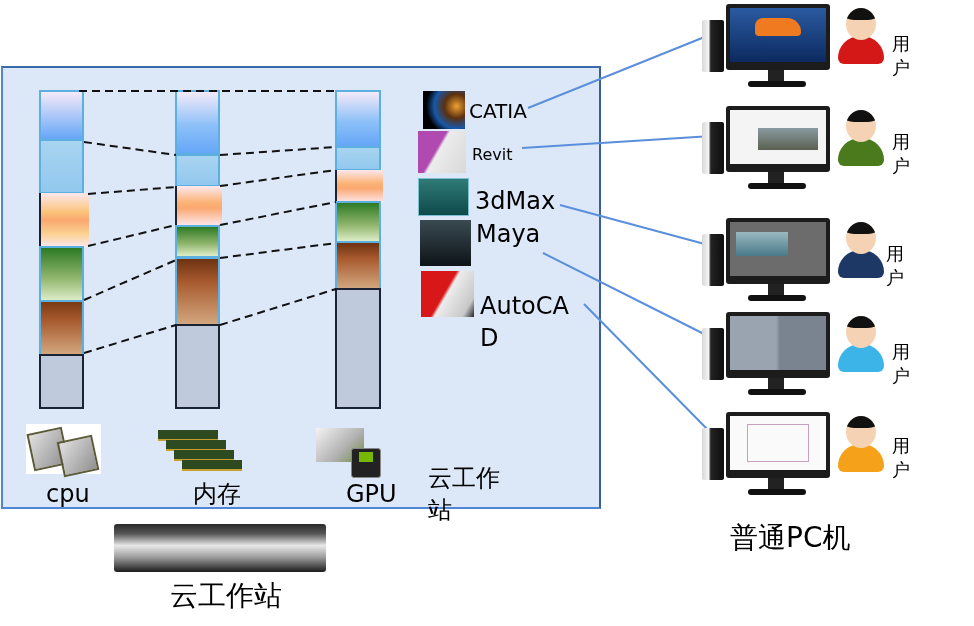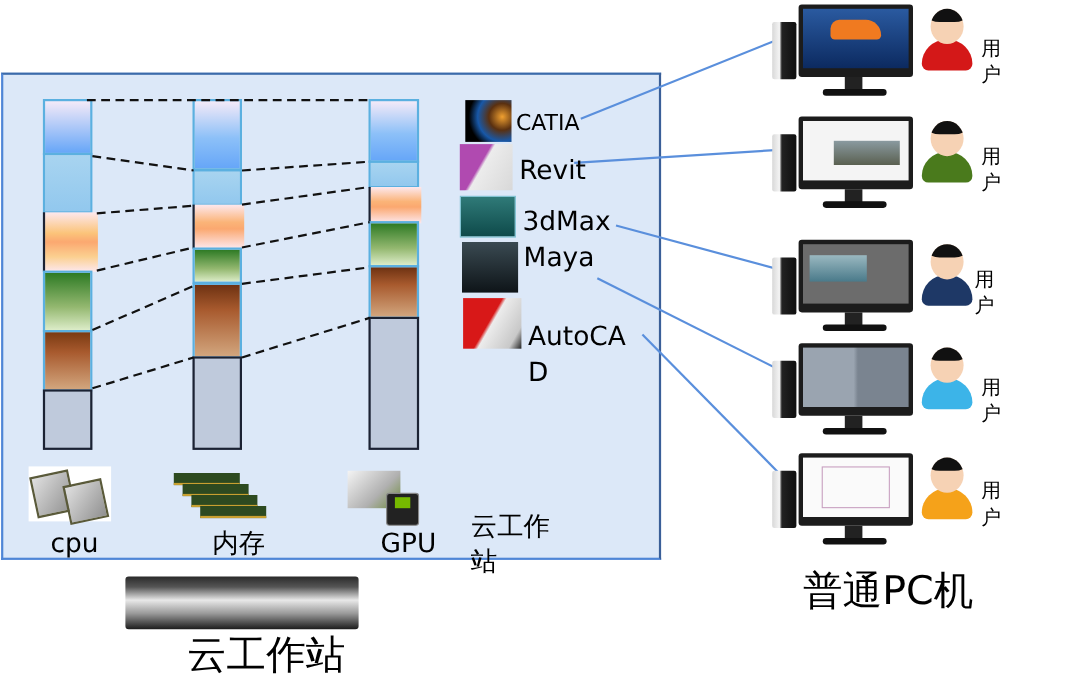--- a/index.html
+++ b/index.html
@@ -22,21 +22,21 @@
   .stand { position:absolute; left:66px; top:66px; width:16px; height:12px; background:#222; }
   .base { position:absolute; left:46px; top:77px; width:58px; height:6px; background:#111; border-radius:3px; }
   .tower { position:absolute; left:0; top:16px; width:22px; height:52px;
            background:linear-gradient(90deg,#d8d8d8,#f4f4f4 30%,#222 40%,#111 90%); border-radius:2px; }
   .avatar { position:absolute; left:136px; top:0; width:46px; height:60px; }
   .head { position:absolute; left:8px; top:4px; width:30px; height:32px; border-radius:50%;
           background:#f6d2b4; overflow:hidden; }
   .hair { position:absolute; left:-2px; top:-4px; width:34px; height:16px; background:#111;
           border-radius:50% 50% 30% 30%; }
   .body { position:absolute; left:0; top:32px; width:46px; height:28px; border-radius:22px 22px 6px 6px; }
-  .caption { position:absolute; font-size:36px; line-height:32px; }
+  .caption { position:absolute; font-size:28px; line-height:32px; }
 </style>
 </head>
 <body>
 
 <div class="panel"></div>
 
 <div>
   <div class="seg" style="left:39px;top:90px;width:45px;height:51px;background:linear-gradient(#f4eaf8,#66a6f8);"></div>
   <div class="seg" style="left:39px;top:139px;width:45px;height:55px;background:linear-gradient(#a8d4f0,#92c8ee);"></div>
   <div class="seg" style="left:39px;top:193px;width:50px;height:54px;border:none;border-left:2px solid #1b2233;background:linear-gradient(#fde8ee,#fbc47a 35%,#fba870 50%,#fbd090 75%,#fde8ee);"></div>
@@ -83,21 +83,21 @@
     <line x1="560" y1="205" x2="712" y2="246"></line>
     <line x1="543" y1="253" x2="712" y2="338"></line>
     <line x1="584" y1="304" x2="712" y2="434"></line>
   </g>
 </svg>
 
 <div class="app-icon" style="left:423px;top:91px;width:42px;height:38px;background:radial-gradient(circle at 80% 40%,#f0a030,#5a3010 30%,#1858a8 55%,#000 75%);"></div>
 <div class="app-label" style="left:469px;top:98px;font-size:20px;">CATIA</div>
 
 <div class="app-icon" style="left:418px;top:131px;width:48px;height:42px;background:linear-gradient(120deg,#b04ab0 40%,#ececec 45%,#d8d8d8);"></div>
-<div class="app-label" style="left:472px;top:142px;font-size:24px;">Revit</div>
+<div class="app-label" style="left:472px;top:142px;font-size:16px;">Revit</div>
 
 <div class="app-icon" style="left:418px;top:178px;width:51px;height:38px;background:linear-gradient(#2f7a78,#0e4a4a);border:1px solid #7ac0d0;"></div>
 <div class="app-label" style="left:475px;top:188px;font-size:24px;text-align:center;">3dMax</div>
 
 <div class="app-icon" style="left:420px;top:220px;width:51px;height:46px;background:linear-gradient(#3a4a52,#0e1418);"></div>
 <div class="app-label" style="left:476px;top:221px;font-size:24px;">Maya</div>
 
 <div class="app-icon" style="left:421px;top:271px;width:53px;height:46px;background:linear-gradient(120deg,#d81818 45%,#ececec 50%,#c8c8c8 85%,#222);"></div>
 <div class="app-label" style="left:480px;top:290px;width:100px;font-size:24px;line-height:32px;word-break:break-all;">AutoCAD</div>
 

